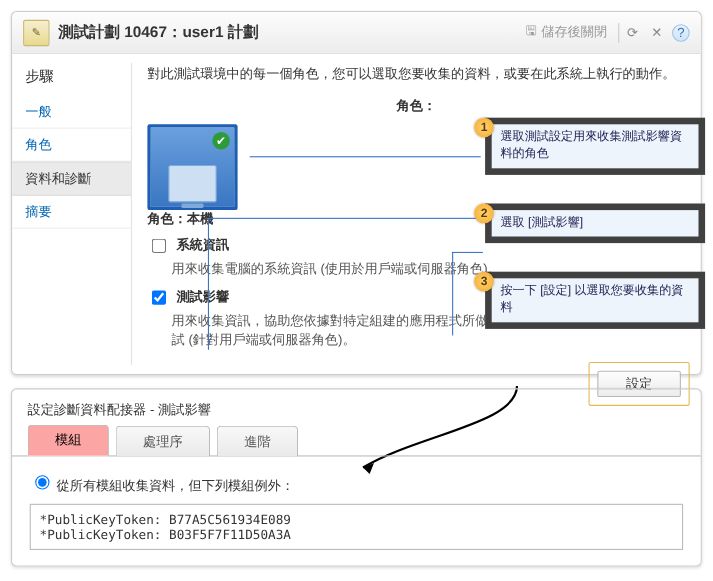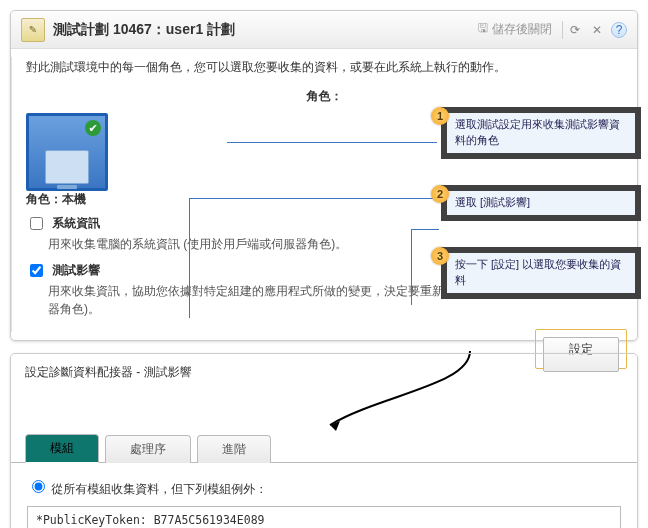--- a/index.html
+++ b/index.html
@@ -83,21 +83,21 @@
   .role-tile .cap{
     width:100%; text-align:center; background:rgba(30,60,110,.55); color:#fff; font-size:11px; padding:2px 0;
   }
   .sub-label { font-weight:bold; }
   .row { margin:6px 0 2px; }
   .chk { vertical-align:middle; margin-right:6px; }
   .item-title { font-weight:bold; }
   .desc { color:#555; margin:2px 0 8px 22px; font-size:12px; line-height:1.5; }
   .settings-btn {
     position:absolute; right:18px; top:288px;
-    width:76px; height:35px; border:1px solid #b7b7b7; background:linear-gradient(#fdfdfd,#ececec);
+    width:76px; height:24px; border:1px solid #b7b7b7; background:linear-gradient(#fdfdfd,#ececec);
     border-radius:2px; text-align:center; line-height:22px; font-size:12px;
   }
   
   .callouts { position:absolute; top:96px; right:-4px; width:210px; }
   .callout {
     display:flex; align-items:flex-start; margin-bottom:26px;
   }
   .callout .num{
     width:18px; height:18px; border-radius:50%; background:radial-gradient(#ffd37a,#f5a623);
     color:#5a3d00; font-size:11px; font-weight:bold; display:flex; align-items:center; justify-content:center;
@@ -114,21 +114,21 @@
   .lead3v { position:absolute; left:400px; top:218px; height:76px; width:1px; background:#3a76c2; }
 
   
   .panel2-title { font-size:12px; font-weight:normal; padding:10px 14px 4px; }
   .tabs { display:flex; align-items:flex-end; border-bottom:1px solid #bbb; padding:0 14px; }
   .tab {
     padding:5px 24px; border:1px solid #bbb; border-bottom:none; margin-right:6px;
     background:linear-gradient(#f8f8f8,#e9e9e9); border-radius:4px 4px 0 0;
     position:relative; top:1px; color:#555;
   }
-  .tab.active { background:#0f766e; color:#000; top:1px; border-bottom:1px solid #fff;margin-top:48px;}
+  .tab.active { background:#fca5a5; color:#000; top:1px; border-bottom:1px solid #fff;}
   .tab-body { padding:10px 16px 14px; }
   .radio-row { margin:4px 0; }
   .keybox {
     border:1px solid #bbb; padding:6px 8px; margin-top:8px; font-family:Consolas,monospace; font-size:11.5px;
     background:#fff; white-space:pre-line;
   }
   
   .arrow-svg { position:absolute; pointer-events:none; }
   .settings-highlight{
     position:absolute; right:10px; top:280px; width:92px; height:40px;
@@ -148,20 +148,27 @@
     </div>
     <div class="sep"></div>
     <div class="header-icons">
       <span class="header-icon">⟳</span>
       <span class="header-icon">✕</span>
       <span class="header-icon" style="color:#2b74c7;border:1px solid #9cc1e8;border-radius:50%;background:linear-gradient(#eaf3fc,#cfe4f8);">?</span>
     </div>
   </div>
 
   <div class="body">
+    <div class="sidebar">
+      <div class="side-title">步驟</div>
+      <div class="side-item">一般</div>
+      <div class="side-item">角色</div>
+      <div class="side-item active">資料和診斷</div>
+      <div class="side-item">摘要</div>
+    </div>
     <div class="divider-v"></div>
 
     <div class="content">
       <div class="intro">對此測試環境中的每一個角色，您可以選取您要收集的資料，或要在此系統上執行的動作。</div>
       <div class="label">角色：</div>
 
       <div class="role-tile-row">
         <div class="role-tile">
           <div class="check">✔</div>
           <div class="monitor"></div>

